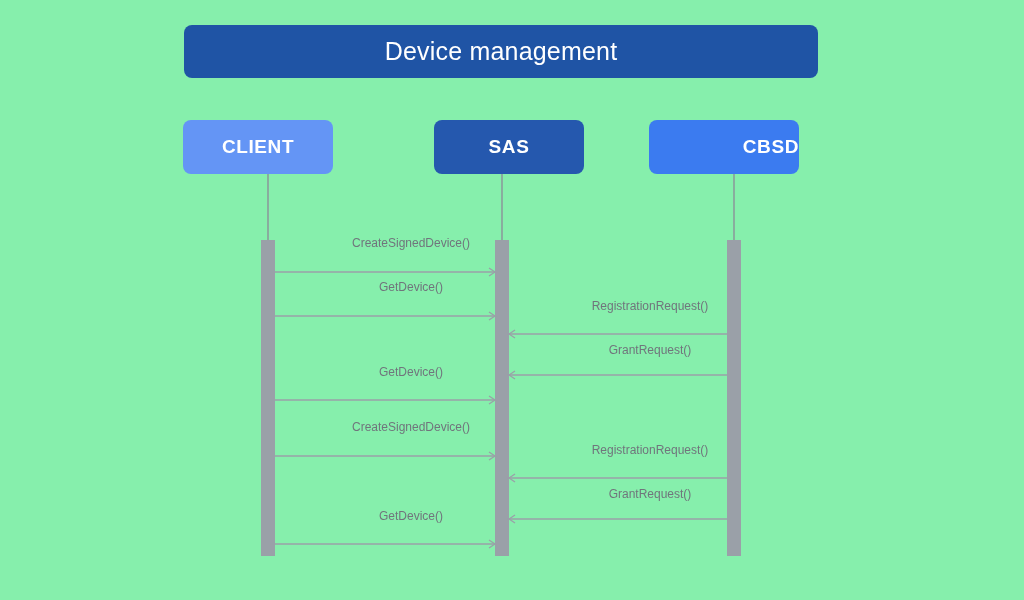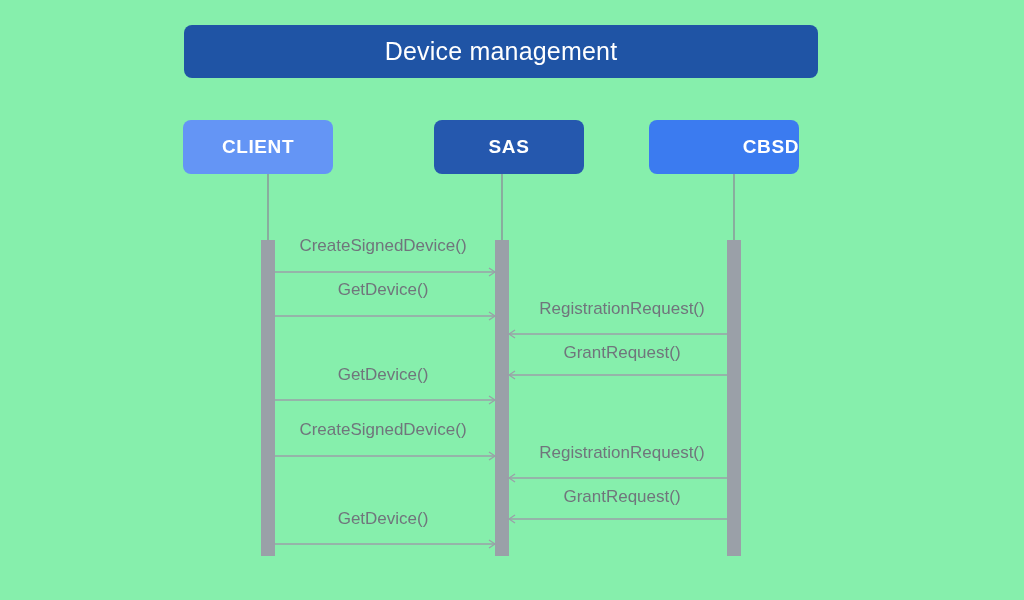--- a/index.html
+++ b/index.html
@@ -63,25 +63,26 @@
   
   #seq-svg {
     position: absolute;
     left: 0;
     top: 0;
     width: 1024px;
     height: 600px;
   }
   .msg-label {
     position: absolute;
-    font-size: 17px;
+    font-size: 12px;
     color: #70757c;
     font-family: "Liberation Sans", sans-serif;
     white-space: nowrap;
     transform: translateX(-50%);
+    margin-left: 28px;
   }
 </style>
 </head>
 <body>
 
 <div id="diagram-root">
 
   <div class="title-banner">
     <span class="title-text">Device management</span>
   </div>

